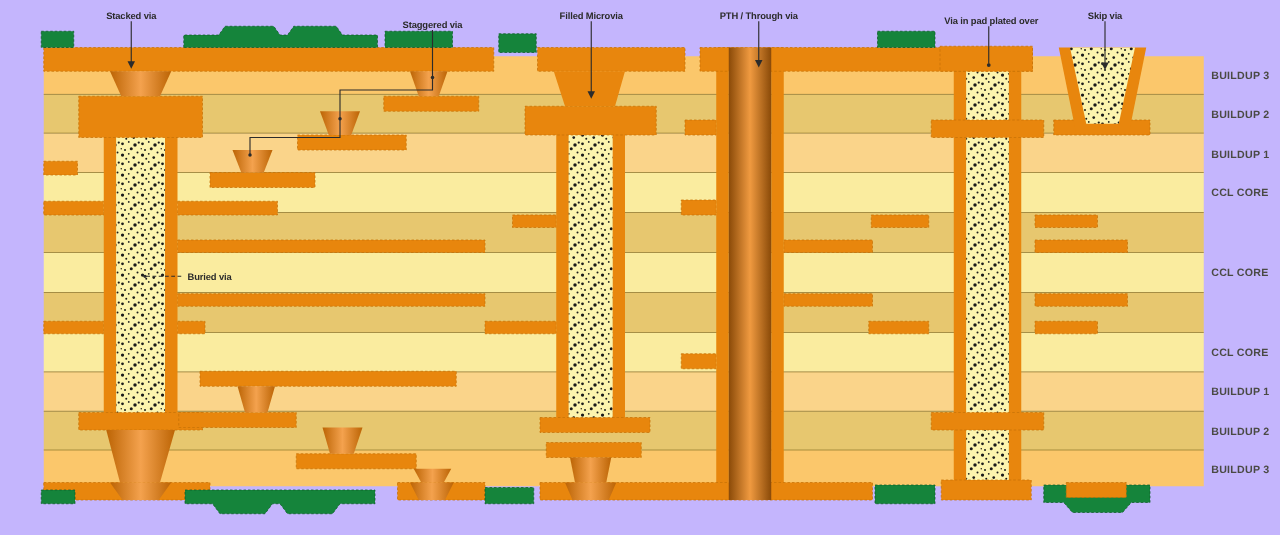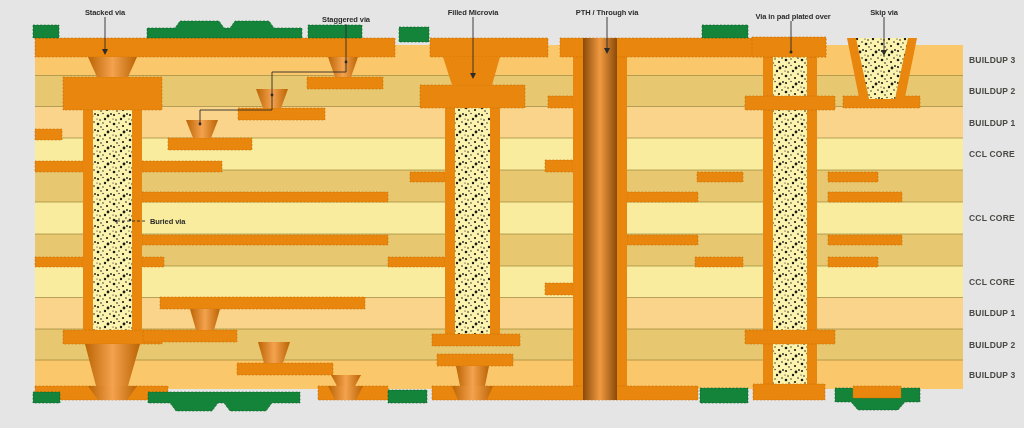--- a/index.html
+++ b/index.html
@@ -1,16 +1,16 @@
 <!DOCTYPE html>
 <html><head>
 <meta charset="utf-8">
 <style>
   html,body{margin:0;padding:0;background:#fff;}
-  .stage{position:relative;width:1024px;height:428px;background:#e5e5e5;overflow:hidden;}
+  .stage{position:relative;width:1024px;height:428px;background:#c4b5fd;overflow:hidden;}
   svg{display:block;}
   text{font-family:"Liberation Sans","DejaVu Sans",sans-serif;}
   .via-label{font-size:7.5px;font-weight:bold;letter-spacing:-0.1px;}
   .layer-label{font-size:8.5px;font-weight:bold;letter-spacing:0.2px;}
   .cu{stroke:#c77107;stroke-width:0.6;stroke-dasharray:2 1.6;}
   .gm{stroke:#0b5c26;stroke-width:0.6;stroke-dasharray:2 1.6;}
   .lead{fill:none;stroke-width:0.9;}
 </style>
 </head>
 <body>

